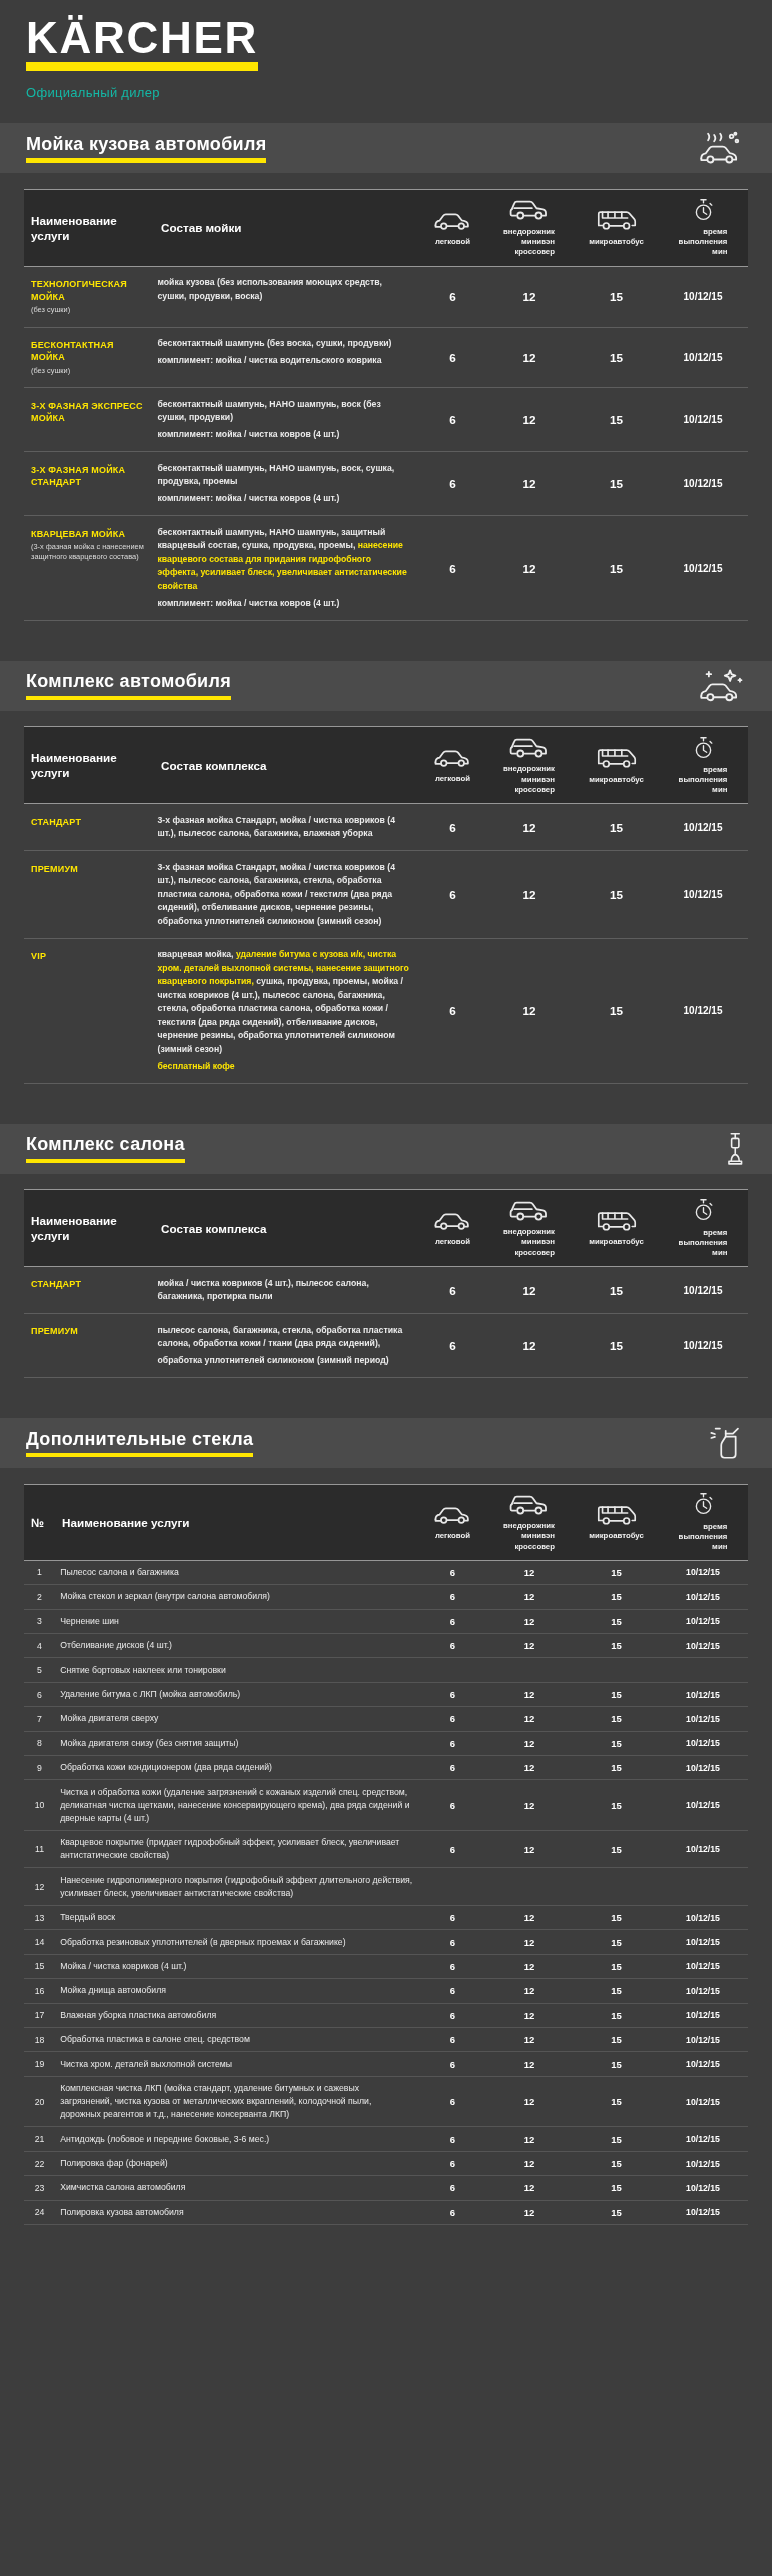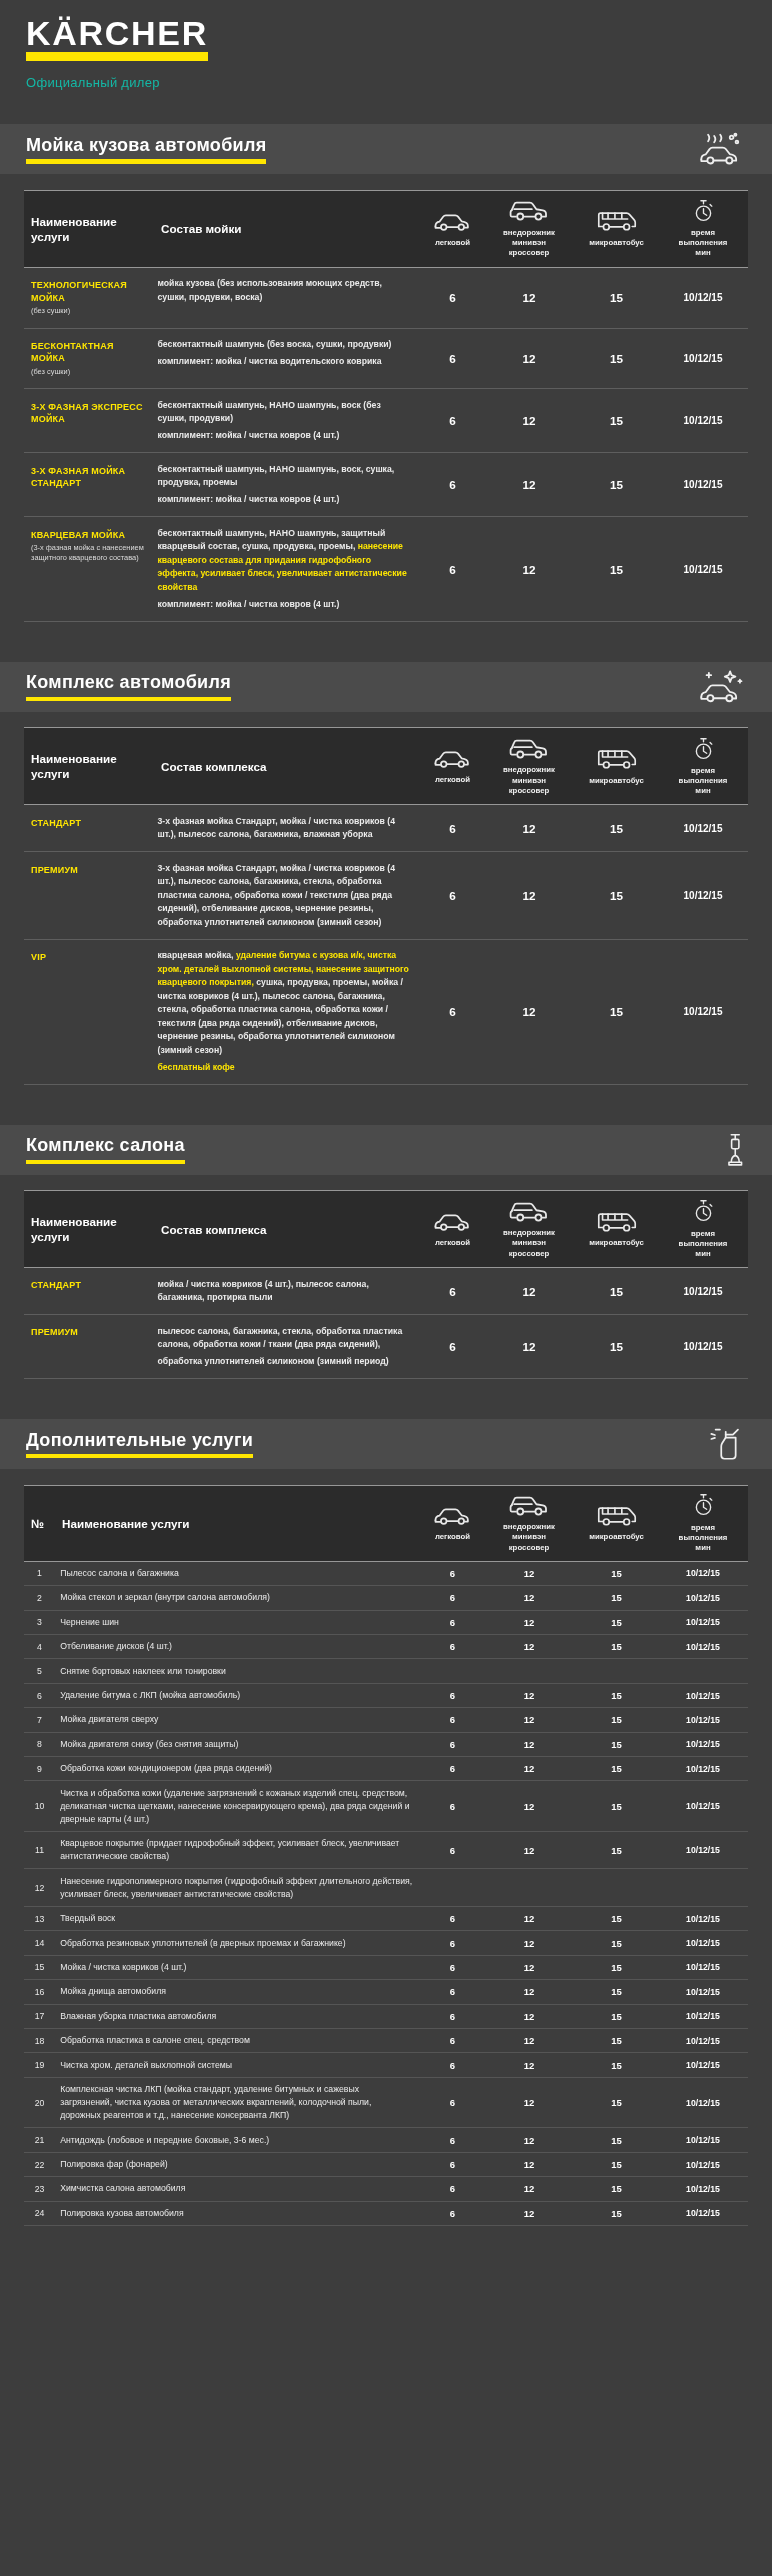--- a/index.html
+++ b/index.html
@@ -5,30 +5,30 @@
   html,body{margin:0;padding:0;background:#2a2a2a;}
   .page{
     width:772px;min-height:2576px;margin:0 auto;background:#3d3d3d;
     color:#f0f0f0;font-family:"Liberation Sans",sans-serif;
     --yellow:#ffe600;--band:#4b4b4b;--head:#2b2b2b;--line:#5e5e5e;
     box-sizing:border-box;padding-bottom:21px;
   }
   
   .brand{padding:15.6px 26px 17.3px;}
   .logo-wrap{display:inline-block;}
-  .logo-text{font-size:34px;font-weight:bold;letter-spacing:1.7px;color:#ffffff;line-height:1;}
+  .logo-text{font-size:44px;font-weight:bold;letter-spacing:1.7px;color:#ffffff;line-height:1;}
   .logo-underline{height:8.7px;background:var(--yellow);margin-top:2.6px;}
   .dealer{margin-top:14px;font-size:13px;color:#14b8a6;letter-spacing:0.3px;}
   
   .band{
     margin-top:40px;background:var(--band);height:50px;
     display:flex;align-items:center;justify-content:space-between;
     padding:0 26px;box-sizing:border-box;
   }
-  .band:first-child{margin-top:17px;}
+  .band:first-child{margin-top:6px;}
   .band-title{font-size:18px;font-weight:bold;color:#ffffff;letter-spacing:0.3px;}
   .band-title::after{content:"";display:block;height:4.3px;background:var(--yellow);margin-top:3.5px;}
   .band-icon{color:#efefef;display:flex;align-items:center;}
   
   .table{margin:15.6px 24px 0;}
   .thead{
     display:flex;background:var(--head);min-height:76px;
     border-top:0.9px solid #979797;border-bottom:0.9px solid #979797;
   }
   .cell{box-sizing:border-box;}
@@ -42,21 +42,21 @@
   .col-wide{flex:1;}
   .head-label{
     display:flex;align-items:center;font-size:11.7px;font-weight:bold;
     color:#ffffff;white-space:pre-line;line-height:1.3;padding:7px 5.2px 7px 7px;
   }
   .head-vc{
     display:flex;flex-direction:column;align-items:center;justify-content:center;
     gap:5.2px;padding:7px 1.7px;color:#e8e8e8;
   }
   .vc-label{
-    font-size:7.8px;font-weight:bold;text-align:center;color:#f2f2f2;
+    font-size:7.8px;font-weight:bold;text-align:right;color:#f2f2f2;
     white-space:pre-line;line-height:1.3;
   }
   .trow{display:flex;align-items:stretch;border-bottom:0.9px solid var(--line);}
   .svc-cell{padding:11.3px 7px;}
   .svc-name{color:var(--yellow);font-weight:bold;font-size:9px;line-height:1.4;letter-spacing:0.2px;}
   .svc-note{color:#dcdcdc;font-size:7.4px;line-height:1.4;margin-top:1.7px;}
   .comp{padding:9.5px 10.4px 9.5px 3.5px;font-size:8.7px;line-height:1.55;color:#ececec;font-weight:bold;}
   .seg{color:#ececec;}
   .seg.hl{color:var(--yellow);}
   .seg.blk{display:block;margin-top:3.5px;}
@@ -415,21 +415,21 @@
             <div class="svc-name">ПРЕМИУМ</div>
           </div>
           <div class="cell col-comp comp"><span class="seg">пылесос салона, багажника, стекла, обработка пластика салона, обработка кожи / ткани (два ряда сидений),</span> <span class="seg blk">обработка уплотнителей силиконом (зимний период)</span> </div>
           <div class="cell val col-car">6</div>
           <div class="cell val col-suv">12</div>
           <div class="cell val col-bus">15</div>
           <div class="cell time col-time">10/12/15</div>
         </div>
       </div>
       <div class="band">
-        <div class="band-title">Дополнительные услуги</div>
+        <div class="band-title">Дополнительные стекла</div>
         <div class="band-icon">
           <svg viewBox="0 0 54 50" width="42" height="36">
             <g fill="none" stroke="currentColor" stroke-width="2.4" stroke-linecap="round" stroke-linejoin="round">
               <path d="M28 12h10l7-7"></path>
               <path d="M28 8v8"></path>
               <path d="M28 16l-5 8c-.8 1.3-1.2 2.4-1.2 4v13c0 2.5 2 4.5 4.5 4.5h11c2.5 0 4.5-2 4.5-4.5V16z"></path>
               <path d="M14 5h6M8 11l5 1.5M8 18l5-1.5"></path>
             </g>
           </svg>
         </div>

